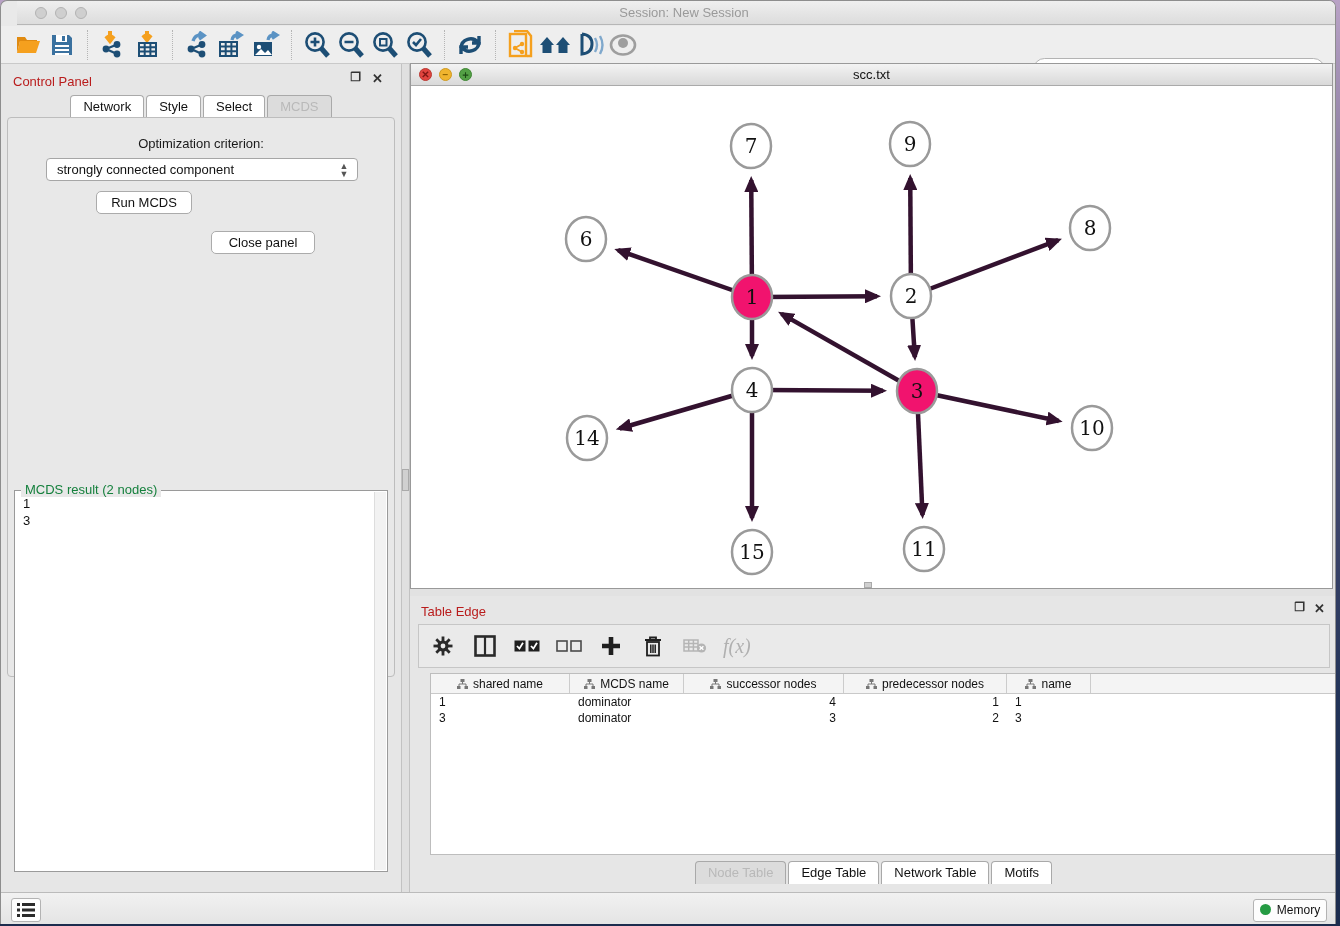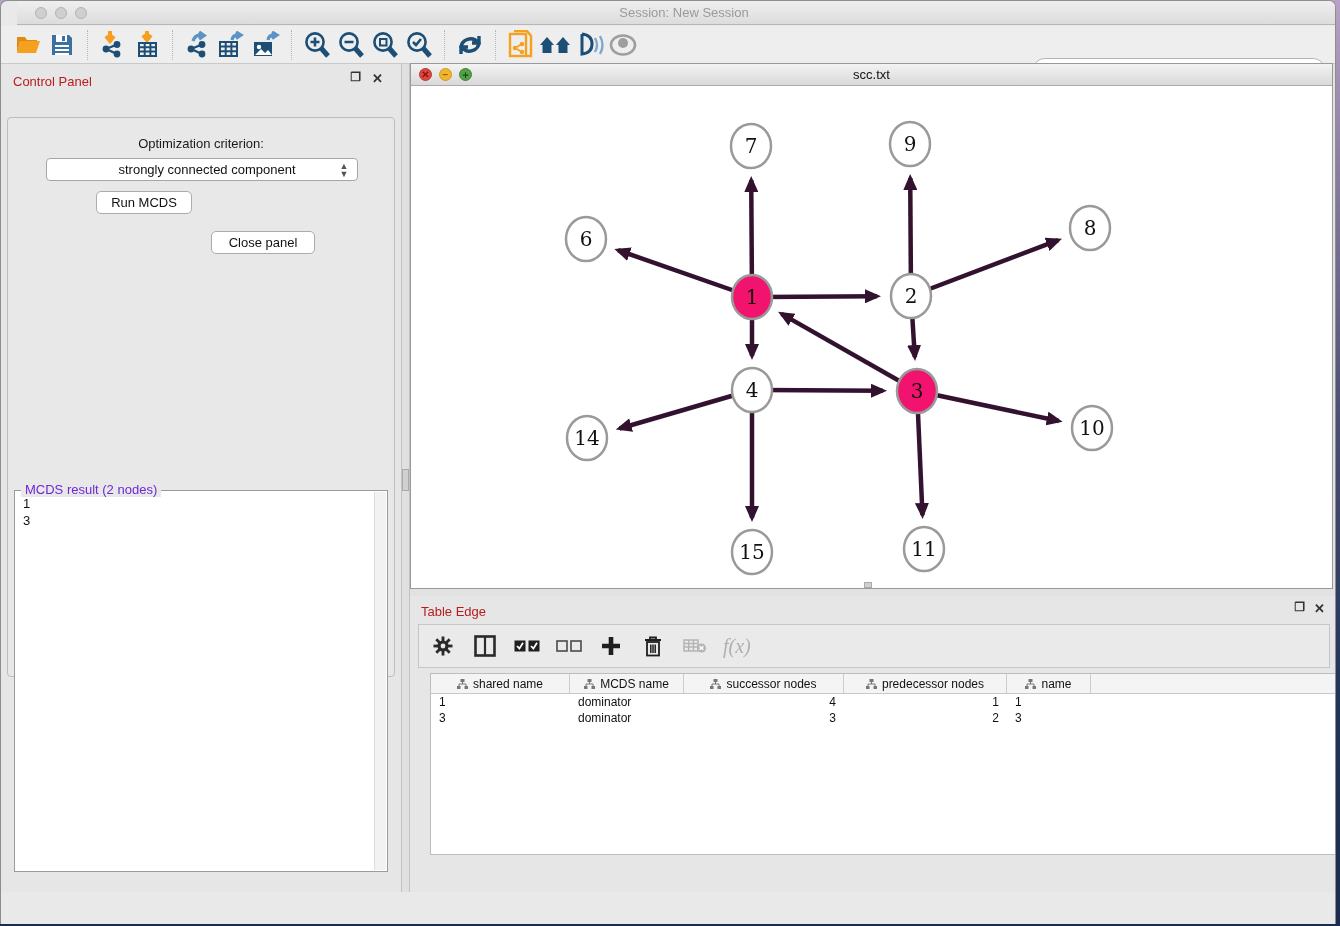--- a/index.html
+++ b/index.html
@@ -30,29 +30,29 @@
   .panel-ctl { font-weight:bold; color:#333; font-size:13px; cursor:default; }
   .tabrow { display:flex; justify-content:center; gap:2px; }
   .tab { background:#fff; border:1px solid #a9a9a9; border-bottom:none; border-radius:4px 4px 0 0;
     font-size:13px; padding:3px 12px 4px; color:#111; }
   .tab.selected { background:#dcdcdc; color:#b9b9b9; }
   .cp-body { position:absolute; left:6px; top:53px; width:388px; height:560px;
     background:#e8e8e8; border:1px solid #bdbdbd; border-radius:4px; }
   .opt-label { text-align:center; font-size:13px; color:#1a1a1a; margin-top:18px; }
   .selectbox { position:absolute; left:38px; top:40px; width:312px; height:23px; background:#fff;
     border:1px solid #a6a6a6; border-radius:4px; font-size:13px; color:#111;
-    display:flex; align-items:center; padding-left:10px;justify-content:center; }
+    display:flex; align-items:center; padding-left:10px; }
   .stepper { position:absolute; right:6px; top:3px; width:14px; height:16px; color:#555;
     font-size:9px; line-height:8px; text-align:center; }
   .btn { position:absolute; top:73px; height:23px; background:#fff; border:1px solid #ababab;
     border-radius:5px; font-size:13px; color:#111; text-align:center; line-height:21px; }
   .fieldset { position:absolute; left:6px; top:372px; width:374px; height:382px;
     border:1px solid #9a9a9a; background:#fff; }
   .legend { position:absolute; left:6px; top:-9px; background:#e8e8e8; padding:0 4px;
-    font-size:13px; color:#6d28d9; }
+    font-size:13px; color:#15803d; }
   .result-line { font-size:13px; color:#111; padding-left:8px; line-height:17px; }
   .result-scroll { position:absolute; right:1px; top:1px; width:12px; height:378px;
     background:#f2f2f2; border-left:1px solid #ddd; }
   .vdivider { position:absolute; left:400px; top:63px; width:9px; height:828px; background:#e0e0e0;
     border-left:1px solid #c2c2c2; border-right:1px solid #c2c2c2; }
   .grip { position:absolute; background:#d0d0d0; border:1px solid #aaa; }
   
   .netframe { position:absolute; left:409px; top:62px; width:923px; height:526px;
     border:1px solid #999; background:#fff; }
   .net-titlebar { position:absolute; left:0; top:0; width:100%; height:22px;
@@ -232,20 +232,26 @@
   </div>
 
   <div class="content-bg"></div>
 
   <div class="cpanel">
     <div class="abs" style="left:12px; top:8px;">
       <span class="panel-title">Control Panel</span>
     </div>
     <span class="abs panel-ctl" style="right:40px; top:6px; font-size:12px;">❐</span>
     <span class="abs panel-ctl" style="right:18px; top:7px;">✕</span>
+    <div class="abs tabrow" style="left:0; top:31px; width:100%;" id="cp-tabs">
+        <div class="tab">Network</div>
+        <div class="tab">Style</div>
+        <div class="tab">Select</div>
+        <div class="tab selected">MCDS</div>
+      </div>
     <div class="cp-body">
       <div class="opt-label">Optimization criterion:</div>
       <div class="selectbox">
         <span>strongly connected component</span>
         <span class="stepper">▲<br>▼</span>
       </div>
       <div class="btn" style="left:88px; width:96px;">Run MCDS</div>
       <div class="btn" style="left:203px; width:104px;margin-top:40px;">Close panel</div>
       <div class="fieldset">
         <span class="legend">MCDS result (2 nodes)</span>
@@ -453,16 +459,39 @@
           <div class="trow">
             <div class="td" style="width: 139px; text-align: left;">3</div>
             <div class="td" style="width: 114px; text-align: left;">dominator</div>
             <div class="td" style="width: 160px; text-align: right;">3</div>
             <div class="td" style="width: 163px; text-align: right;">2</div>
             <div class="td" style="width: 84px; text-align: left;">3</div>
           </div>
         </div>
     </div>
 
-  </div>
-
+    <div class="bottom-tabrow" id="table-tabs">
+        <div class="tab selected" style="border-radius: 4px 4px 0px 0px;">Node Table</div>
+        <div class="tab" style="border-radius: 4px 4px 0px 0px;">Edge Table</div>
+        <div class="tab" style="border-radius: 4px 4px 0px 0px;">Network Table</div>
+        <div class="tab" style="border-radius: 4px 4px 0px 0px;">Motifs</div>
+      </div>
+  </div>
+
+  <div class="statusbar">
+    <div class="sb-btn" style="left:10px; top:5px; width:30px; height:24px; display:flex; align-items:center; justify-content:center;">
+      <svg width="18" height="14" viewBox="0 0 18 14">
+          <g fill="#2a2a2a">
+            <rect x="0" y="0" width="3" height="3"></rect>
+            <rect x="5" y="0" width="13" height="3"></rect>
+            <rect x="0" y="5.5" width="3" height="3"></rect>
+            <rect x="5" y="5.5" width="13" height="3"></rect>
+            <rect x="0" y="11" width="3" height="3"></rect>
+            <rect x="5" y="11" width="13" height="3"></rect>
+          </g>
+        </svg>
+    </div>
+    <div class="sb-btn" style="right:8px; top:6px; width:74px; height:23px; text-align:center; line-height:21px; font-size:12px; color:#111;">
+      <span class="memory-dot"></span><span>Memory</span>
+    </div>
+  </div>
 
 </div>
 
 </body></html>

